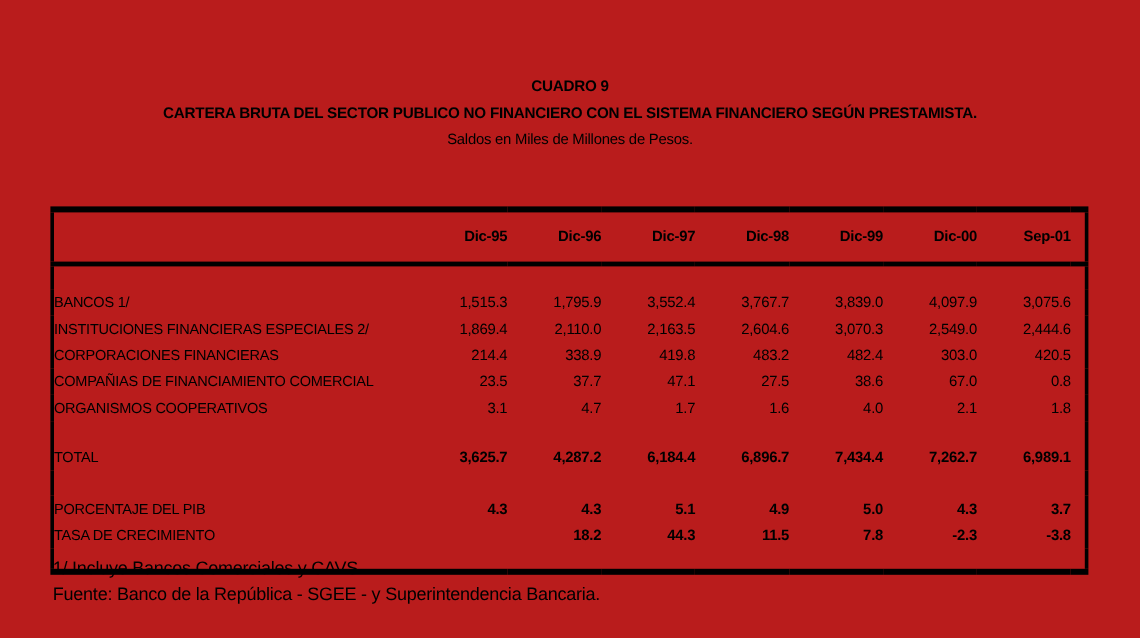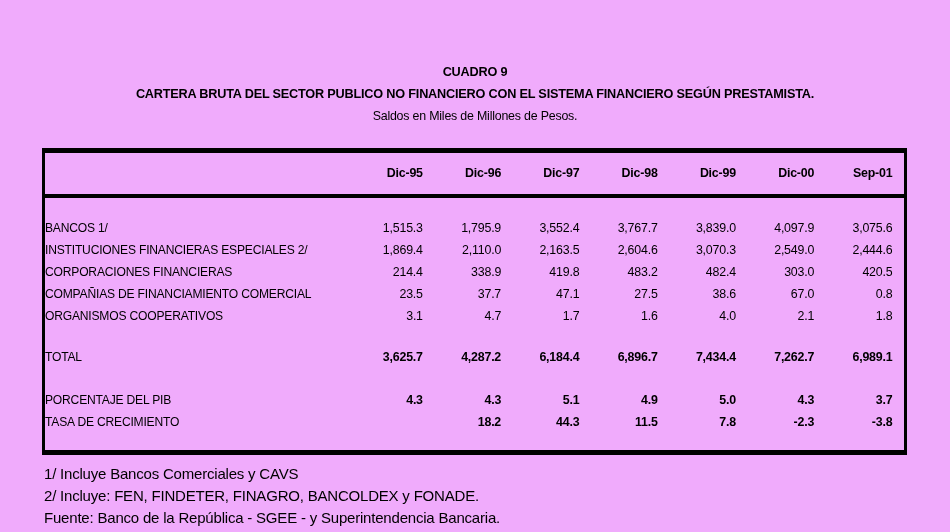--- a/index.html
+++ b/index.html
@@ -2,33 +2,33 @@
 <html><head>
 <meta charset="utf-8">
 <style>
   html, body { margin:0; padding:0; }
   body {
     width:950px; height:532px;
     background:#ffffff;
     font-family:"Liberation Sans", sans-serif;
     color:#000000;
   }
-  .page { position:relative; width:950px; height:532px; background:#f0abfc; overflow:hidden; }
+  .page { position:relative; width:950px; height:532px; background:#b91c1c; overflow:hidden; }
 
   .titleblock {
     position:absolute; top:61px; left:0; width:950px;
     text-align:center; line-height:22px;
     letter-spacing:-0.2px;
   }
   .caption  { font-size:12.7px; font-weight:bold; }
   .title    { font-size:12.7px; font-weight:bold; }
   .subtitle { font-size:12.4px; font-weight:normal; }
 
   table.datatable {
-    position:absolute; left:42px; top:148px;
+    position:absolute; left:42px; top:172px;
     width:865px; height:307px;
     border-collapse:collapse; table-layout:fixed;
     border-top:5px solid #000;
     border-bottom:5px solid #000;
     border-left:3px solid #000;
     border-right:3px solid #000;
     font-size:12.4px;
     letter-spacing:-0.2px;
   }
   table.datatable th, table.datatable td {
@@ -196,17 +196,16 @@
       </tr>
 
       <tr>
           <td colspan="9"></td>
         </tr>
     </tbody>
   </table>
 
   <div class="footnotes">
     <div>1/ Incluye Bancos Comerciales y CAVS</div>
-    <div>2/ Incluye: FEN, FINDETER, FINAGRO, BANCOLDEX y FONADE.</div>
     <div>Fuente: Banco de la República - SGEE - y Superintendencia Bancaria.</div>
   </div>
 
 </div>
 
 </body></html>

